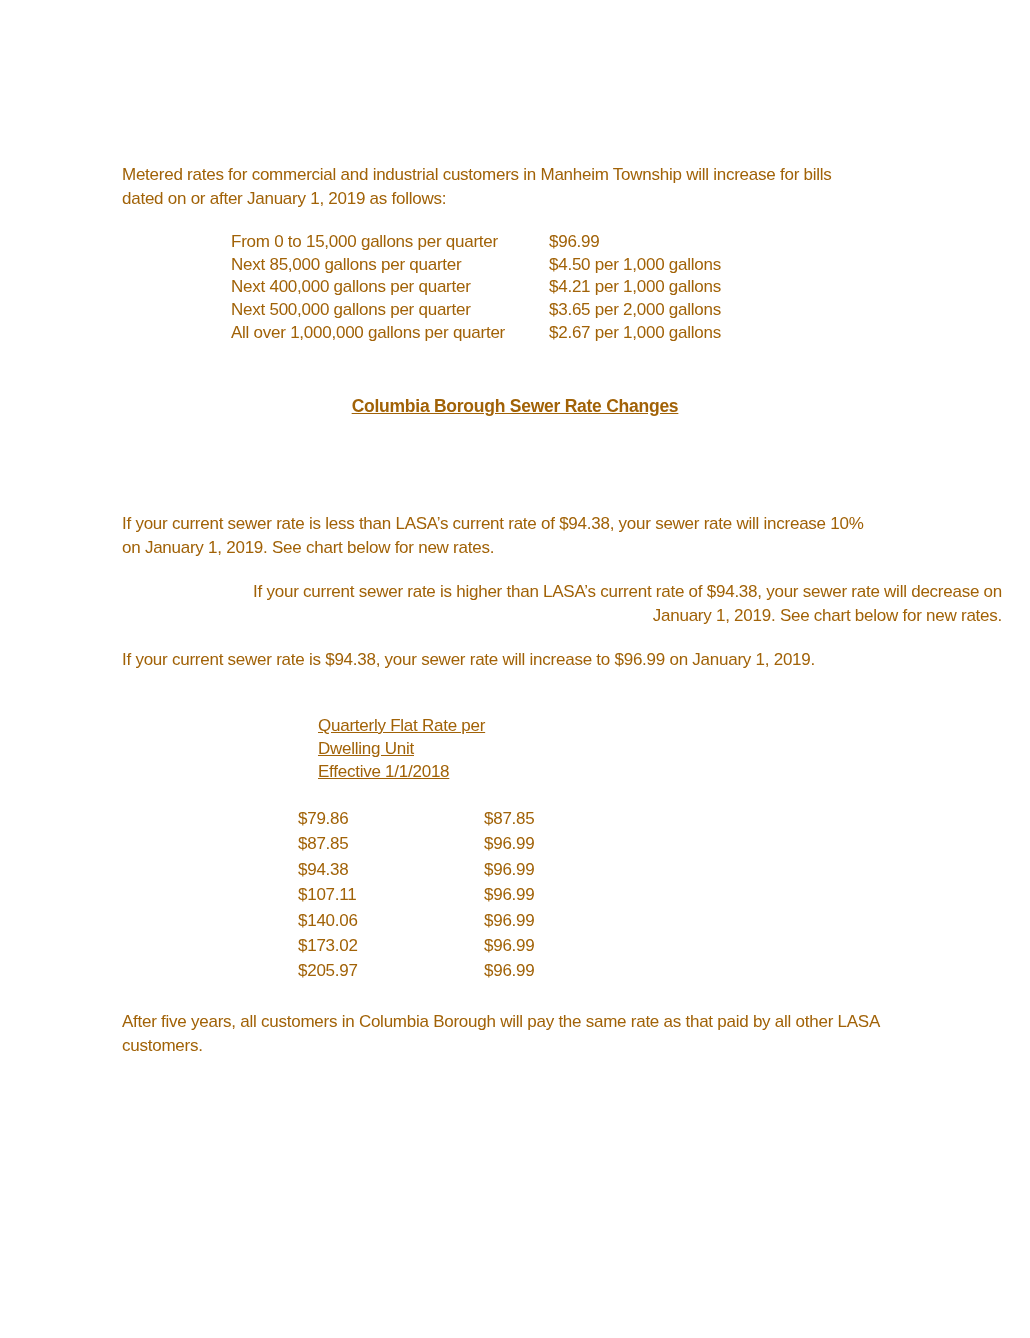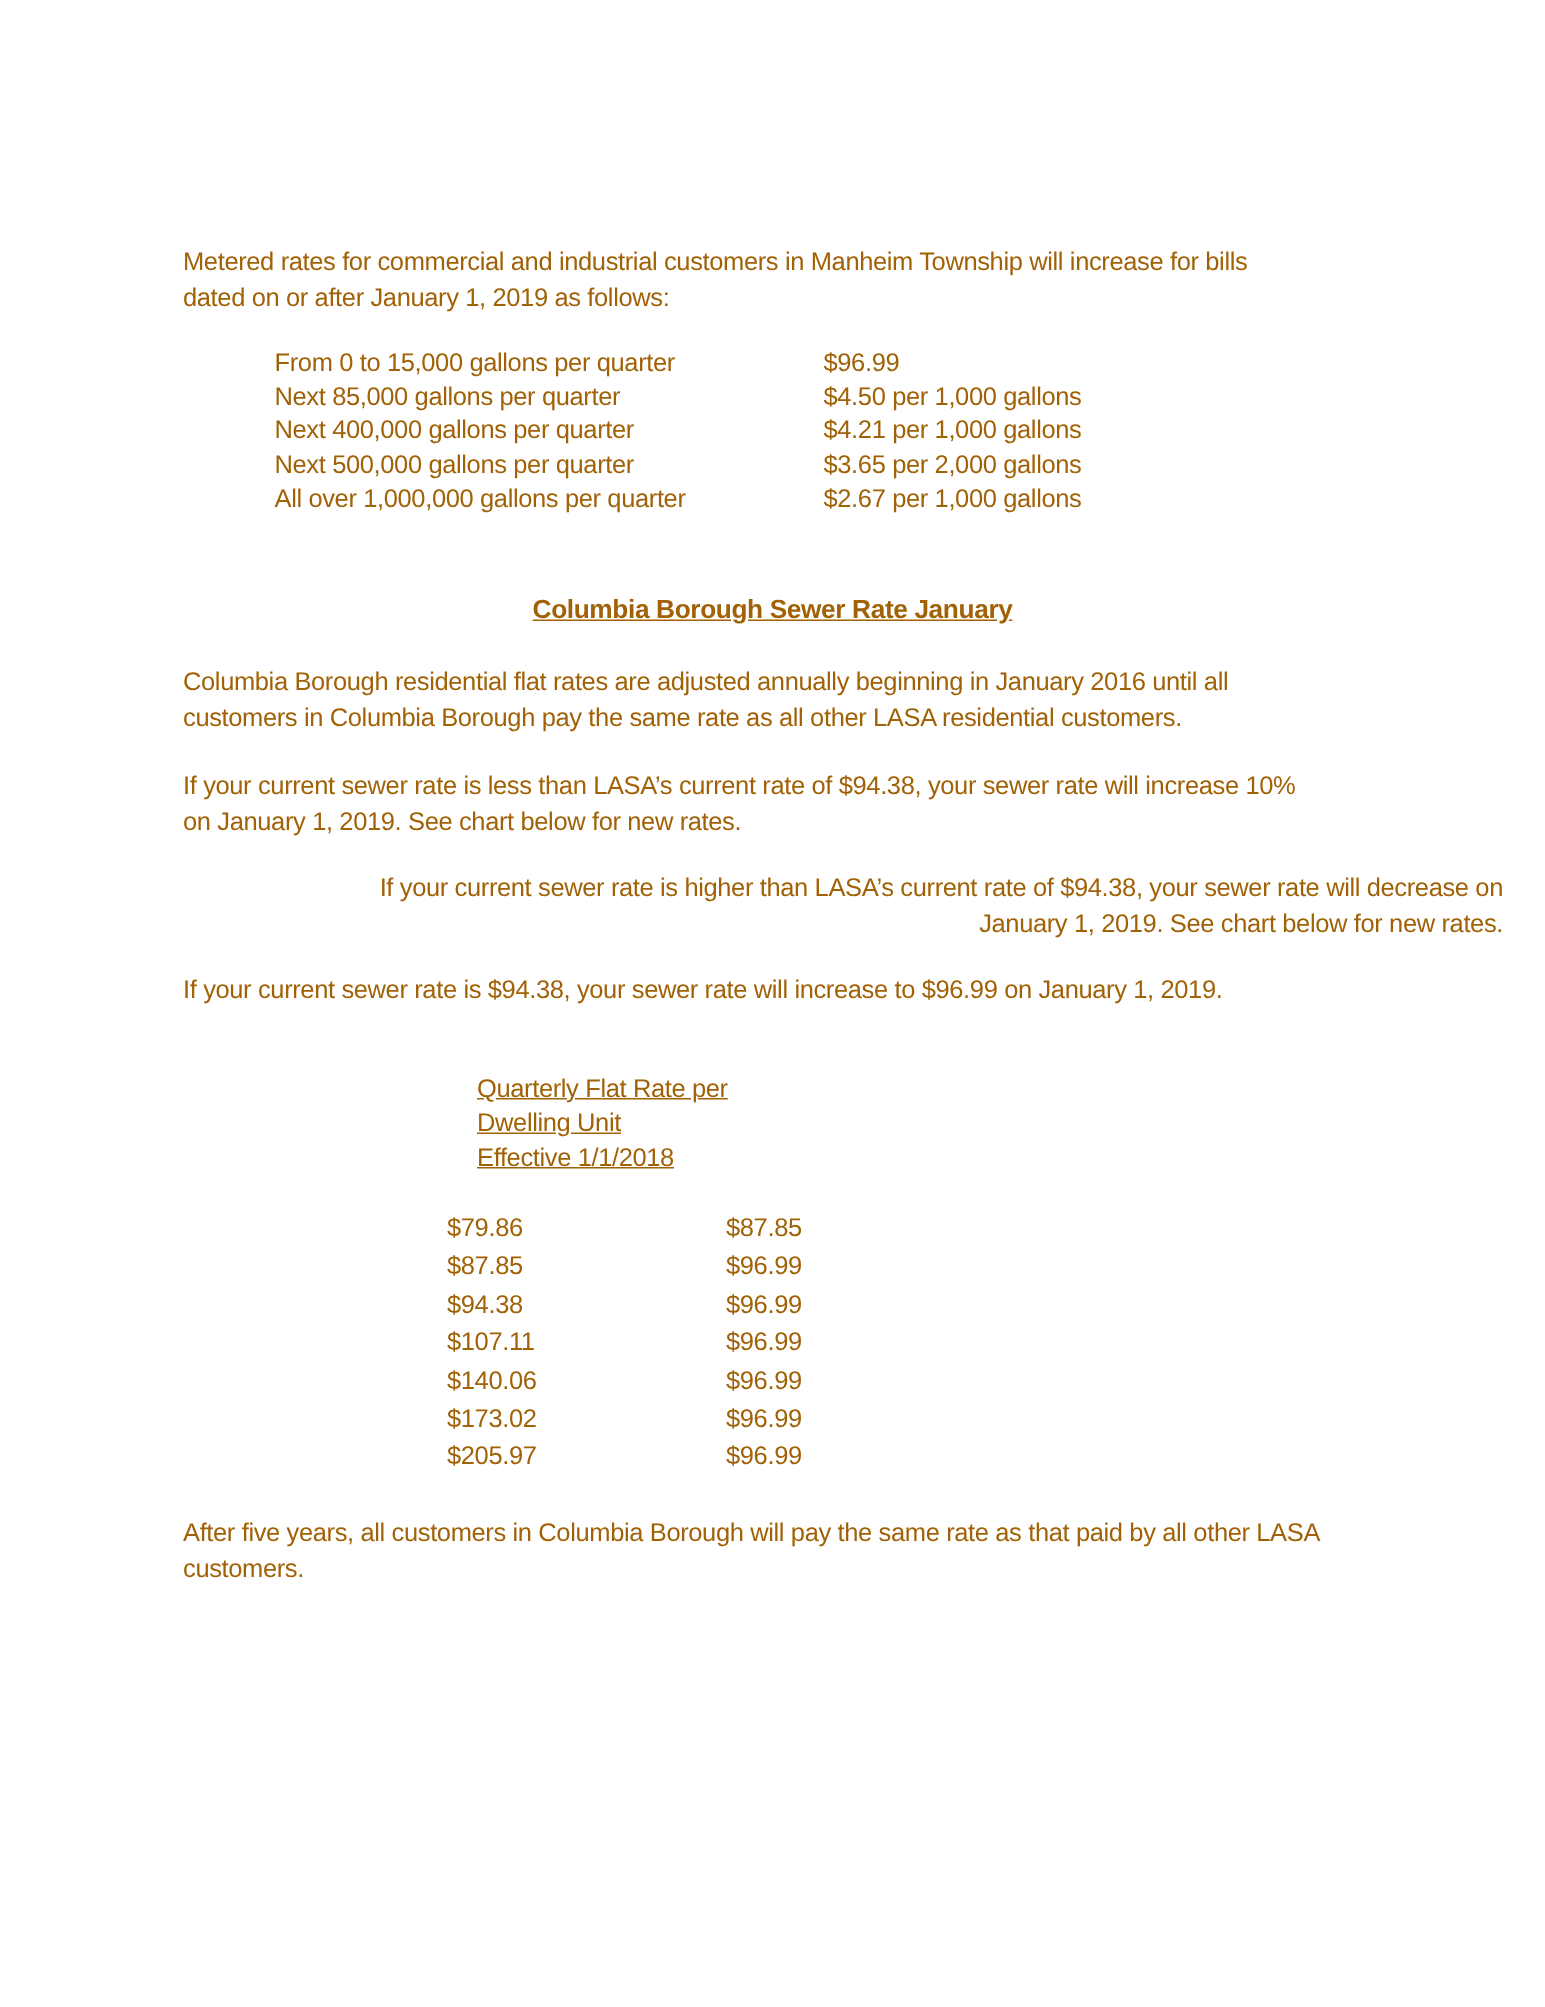--- a/index.html
+++ b/index.html
@@ -29,21 +29,21 @@
   .pos-closing { left: 122px; top: 1010px; }
 
   .rate-list {
     position: absolute;
     left: 183px;
     top: 231px;
     display: grid;
     grid-template-columns: 366px auto;
     line-height: 22.7px;
   }
-  .rate-list .tier { grid-column: 1; }
+  .rate-list .tier { grid-column: 1; margin-left: 48px; }
   .rate-list .rate { grid-column: 2; }
 
   .heading {
     position: absolute;
     left: 122px;
     top: 395px;
     width: 786px;
     text-align: center;
     font-size: 17.5px;
     font-weight: bold;
@@ -87,24 +87,22 @@
     <span class="tier">Next 85,000 gallons per quarter</span>
     <span class="rate">$4.50 per 1,000 gallons</span>
     <span class="tier">Next 400,000 gallons per quarter</span>
     <span class="rate">$4.21 per 1,000 gallons</span>
     <span class="tier">Next 500,000 gallons per quarter</span>
     <span class="rate">$3.65 per 2,000 gallons</span>
     <span class="tier">All over 1,000,000 gallons per quarter</span>
     <span class="rate">$2.67 per 1,000 gallons</span>
   </div>
 
-  <h1 class="heading">Columbia Borough Sewer Rate January</h1>
+  <h1 class="heading">Columbia Borough Sewer Rate Changes</h1>
 
-  <p class="para pos-p1">Columbia Borough residential flat rates are adjusted annually beginning in January 2016 until all
-customers in Columbia Borough pay the same rate as all other LASA residential customers.</p>
   <p class="para pos-p2">If your current sewer rate is less than LASA’s current rate of $94.38, your sewer rate will increase 10%
 on January 1, 2019. See chart below for new rates.</p>
   <p class="para pos-p3">If your current sewer rate is higher than LASA’s current rate of $94.38, your sewer rate will decrease on
 January 1, 2019.  See chart below for new rates.</p>
   <p class="para pos-p4">If your current sewer rate is $94.38, your sewer rate will increase to $96.99 on January 1, 2019.</p>
 
   <div class="col-header pos-col-2018">Quarterly Flat Rate per
 Dwelling Unit
 Effective 1/1/2018</div>
 

